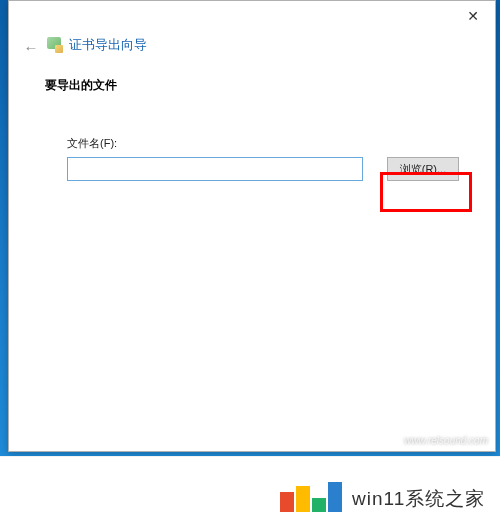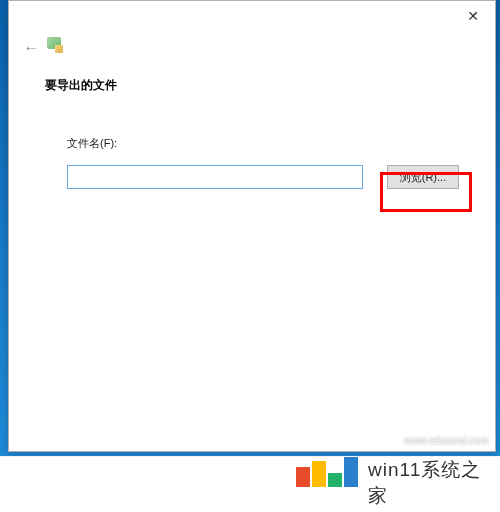--- a/index.html
+++ b/index.html
@@ -94,21 +94,21 @@
       font-size: 11px;
       color: #222;
       padding-left: 14px;
     }
     .form-area {
       padding: 42px 0 0 22px;
     }
     .field-label {
       font-size: 11px;
       color: #222;
-      margin-bottom: 14px;
+      margin-bottom: 6px;
     }
     .field-row {
       display: flex;
       align-items: flex-start;
       gap: 24px;
     }
     .filename-input {
       flex: 1;
       height: 24px;
       border: 1px solid #6aa7dc;
@@ -137,23 +137,22 @@
     }
     .bottom-bar {
       position: absolute;
       bottom: 0;
       left: 0;
       right: 0;
       height: 56px;
       background: #ffffff;
       border-top: 1px solid rgba(0,0,0,0.05);
       display: flex;
-      align-items: flex-start;
+      align-items: flex-end;
       gap: 0px;
-      padding-left: 16px;
     }
     .logo-squares {
       display: flex;
       gap: 2px;
       margin-left: 280px;
     }
     .sq { width: 14px; display: inline-block; }
     .sq1 { background: #e84b2c; height: 20px; margin-top: 10px; }
     .sq2 { background: #ffbb00; height: 26px; margin-top: 4px; }
     .sq3 { background: #22b267; height: 14px; margin-top: 16px; }
@@ -182,20 +181,21 @@
   <div class="titlebar">
     <div class="close-btn">
       <span>✕</span>
     </div>
   </div>
   <div class="header-row">
     <div class="back-arrow">
       <span>←</span>
     </div>
     <span class="wizard-icon"></span>
+    <span class="wizard-title">证书导出向导</span>
   </div>
   <div class="content">
     <div class="section-heading">要导出的文件</div>
 
     <div class="form-area">
       <div class="field-label">文件名(F):</div>
       <div class="field-row">
         <input type="text" class="filename-input" value="" style="">
         <button class="browse-btn">浏览(R)...</button>
       </div>

